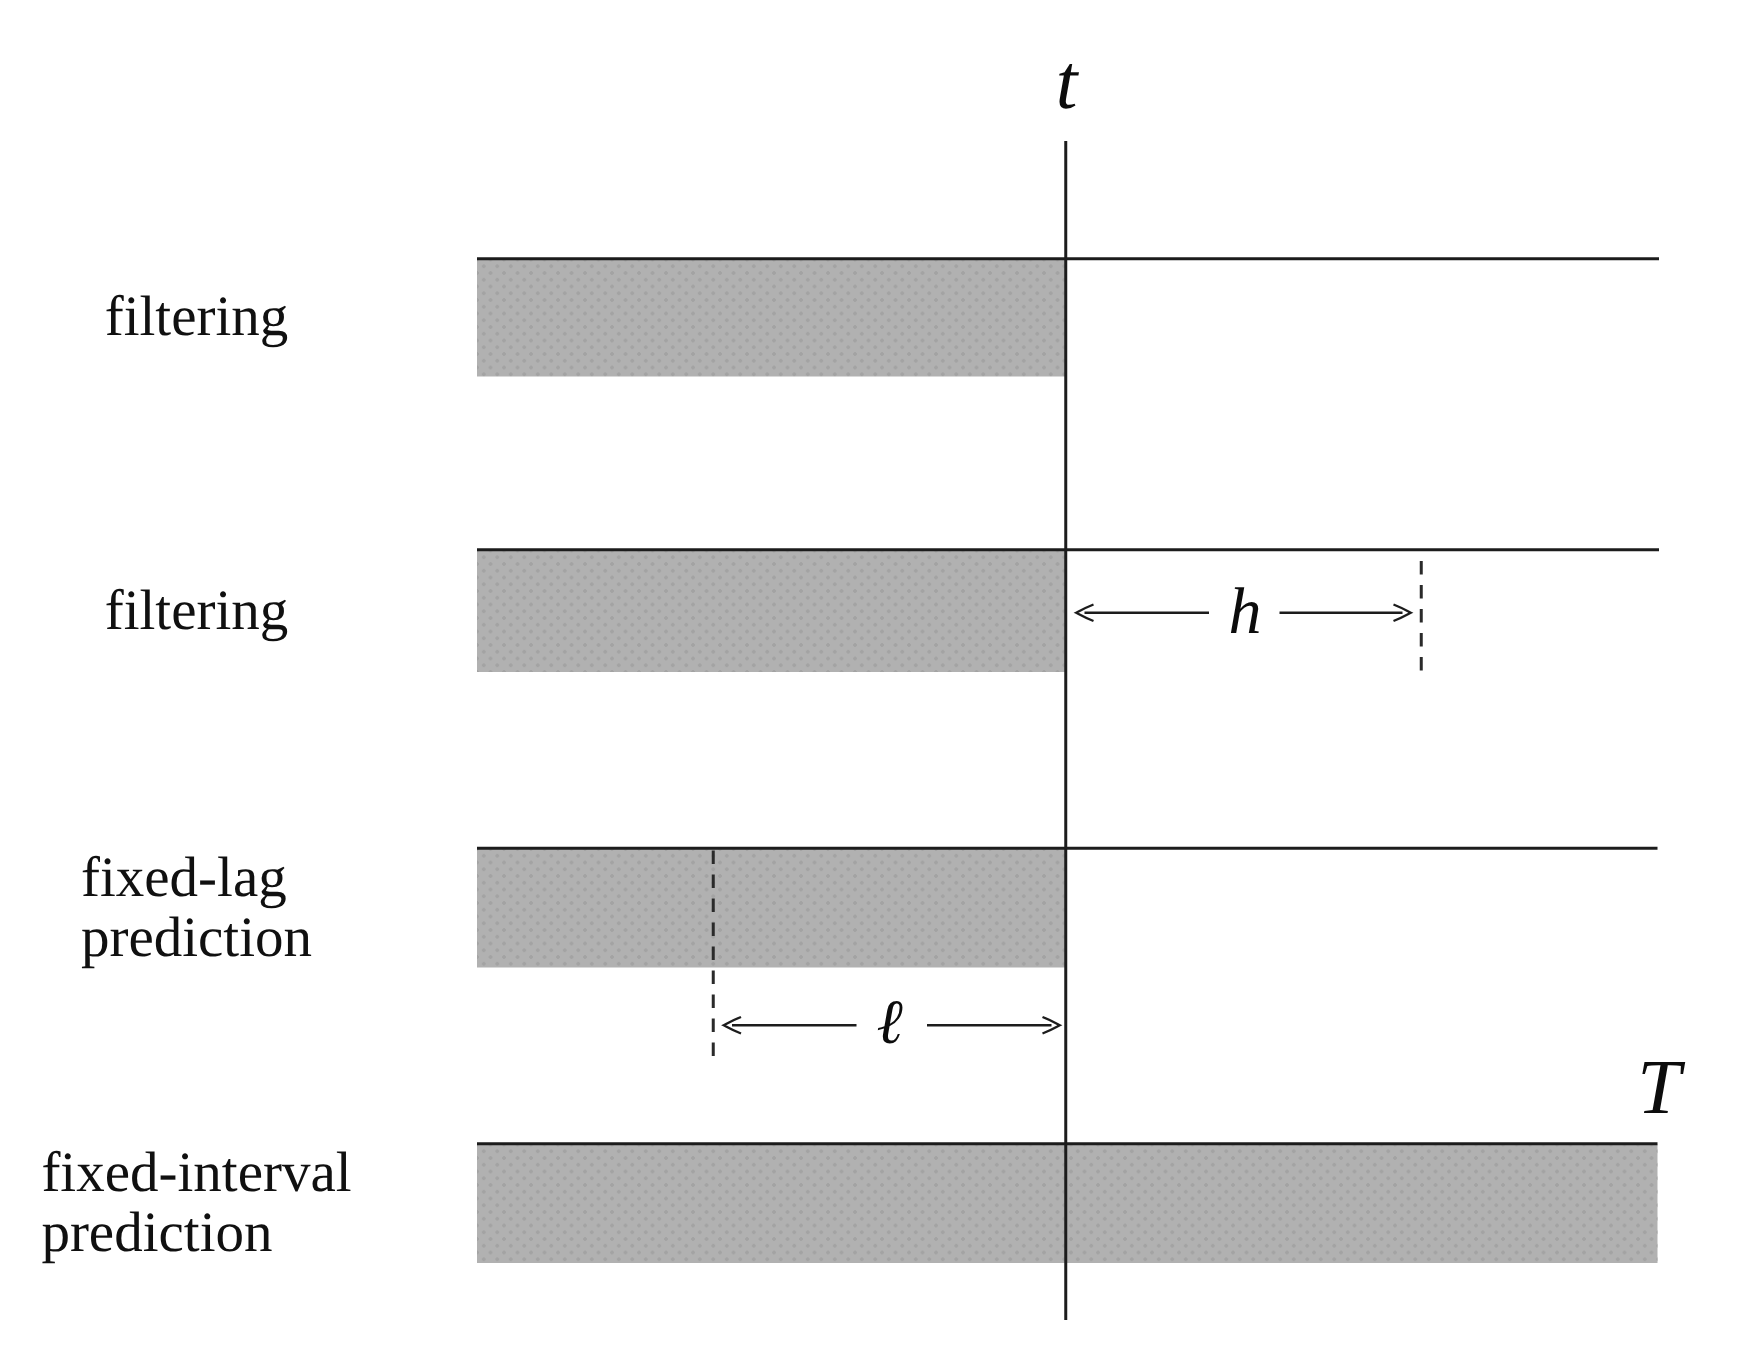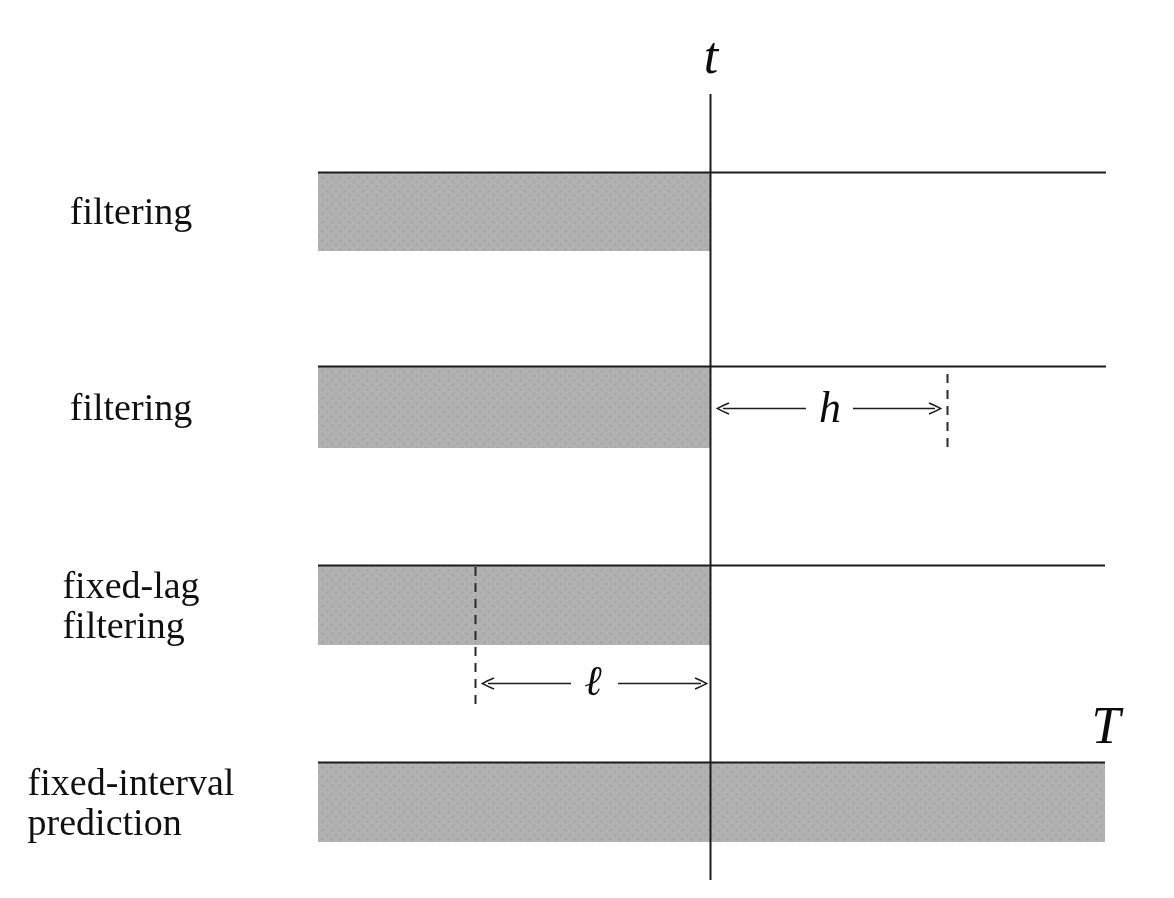--- a/index.html
+++ b/index.html
@@ -84,21 +84,21 @@
 
     <path class="thin" d="M571 683.5 H488"></path>
     <path class="thin" d="M494 678 C487 680.8 484.5 682.5 482.5 683.5 C484.5 684.5 487 686.2 494 689"></path>
     <path class="thin" d="M618 683.5 H701"></path>
     <path class="thin" d="M695 678 C702 680.8 704.5 682.5 706.5 683.5 C704.5 684.5 702 686.2 695 689"></path>
   </svg>
 
   <div class="row-label lbl-filtering">filtering</div>
   <div class="row-label lbl-prediction">filtering</div>
   <div class="row-label lbl-fixedlag">fixed-lag
-filtering</div>
+prediction</div>
   <div class="row-label lbl-fixedinterval">fixed-interval
 prediction</div>
 
   <div class="math t-label">t</div>
   <div class="math h-label">h</div>
   <div class="math ell-label">ℓ</div>
   <div class="math T-label">T</div>
 
 </div>
 

